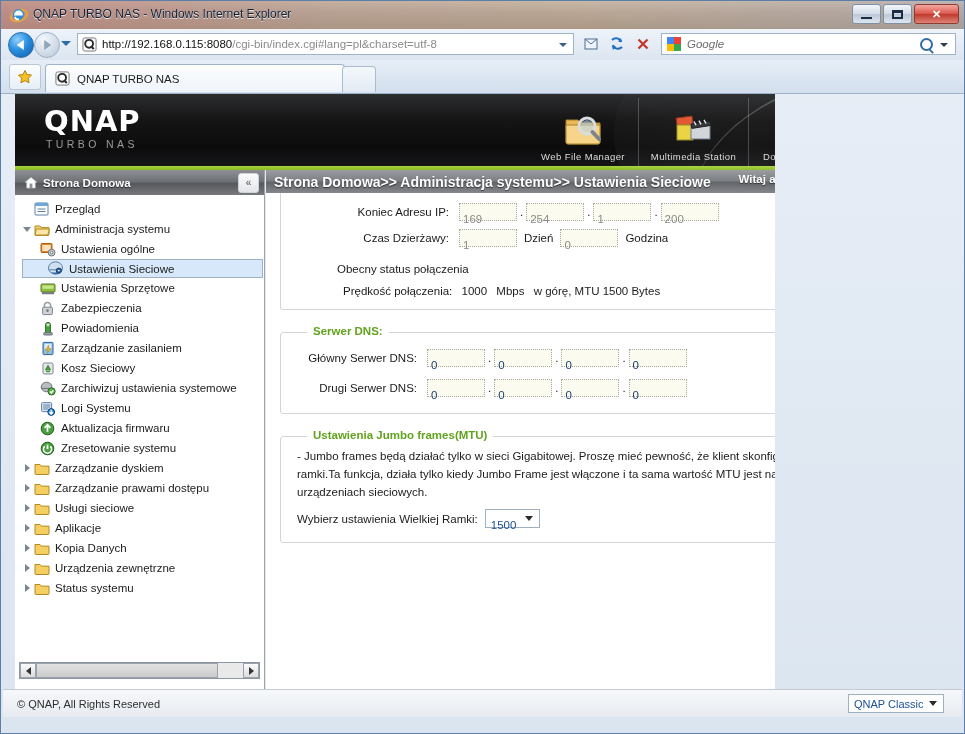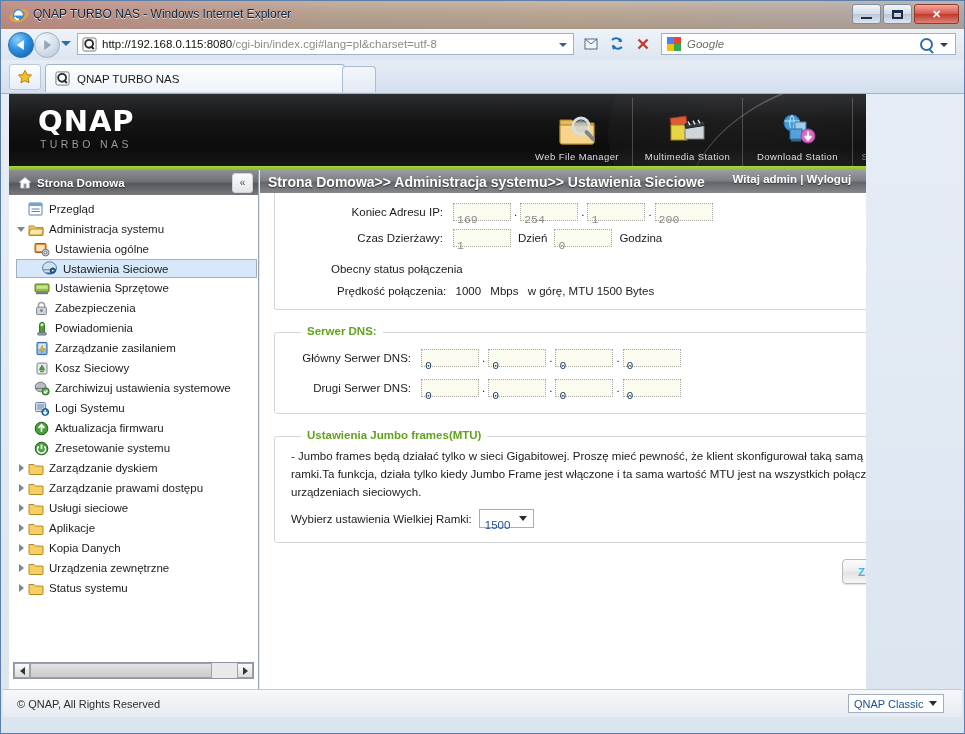--- a/index.html
+++ b/index.html
@@ -130,21 +130,21 @@
   .tab-ico{width:15px;height:15px;margin:0 7px 0 9px;flex:none;}
   .tab-label{font-size:11.5px;color:#1c1c1c;white-space:nowrap;}
   .tab-new{
     position:absolute;left:341px;top:6px;width:32px;height:25px;
     background:linear-gradient(180deg,#f3f7fb 0%,#e2eaf3 100%);
     border:1px solid #aabdd0;border-bottom:none;border-radius:4px 4px 0 0;
   }
 
   
   .viewport{
-    position:absolute;left:8px;top:93px;width:857px;height:607px;
+    position:absolute;left:14px;top:93px;width:760px;height:607px;
     background:#fff;overflow:hidden;
   }
 
   
   .banner{
     position:relative;width:959px;height:76px;
     background:linear-gradient(180deg,#2c2d2f 0%,#151516 35%,#0c0c0d 70%,#18181a 100%);
     overflow:hidden;
   }
   .banner::after{
@@ -309,21 +309,21 @@
   }
   .row{display:flex;align-items:center;height:26px;}
   .row .lbl{
     font-size:11.5px;color:#1b1b1b;text-align:right;white-space:nowrap;
   }
   .ip-in{
     width:58px;height:16px;
     background:#fbfbef;border:1px dotted #a8a8a0;
     font-size:11.5px;color:#8a8a8a;
     padding:8px 3px;box-sizing:border-box;
-    font-family:Liberation Mono, monospace;
+    font-family:Liberation Sans, sans-serif;
     line-height:15px;
   }
   .ip-in.editable{color:#1b3f6e;}
   .dot{margin:0 3px;font-size:11.5px;color:#1b1b1b;}
   .unit{margin:0 7px;font-size:11.5px;color:#1b1b1b;}
   .plain{font-size:11.5px;color:#1b1b1b;}
   .info-line{font-size:11.5px;color:#1b1b1b;padding:2px 0;}
 
   .jumbo-text{
     font-size:11.5px;color:#1b1b1b;line-height:18px;

